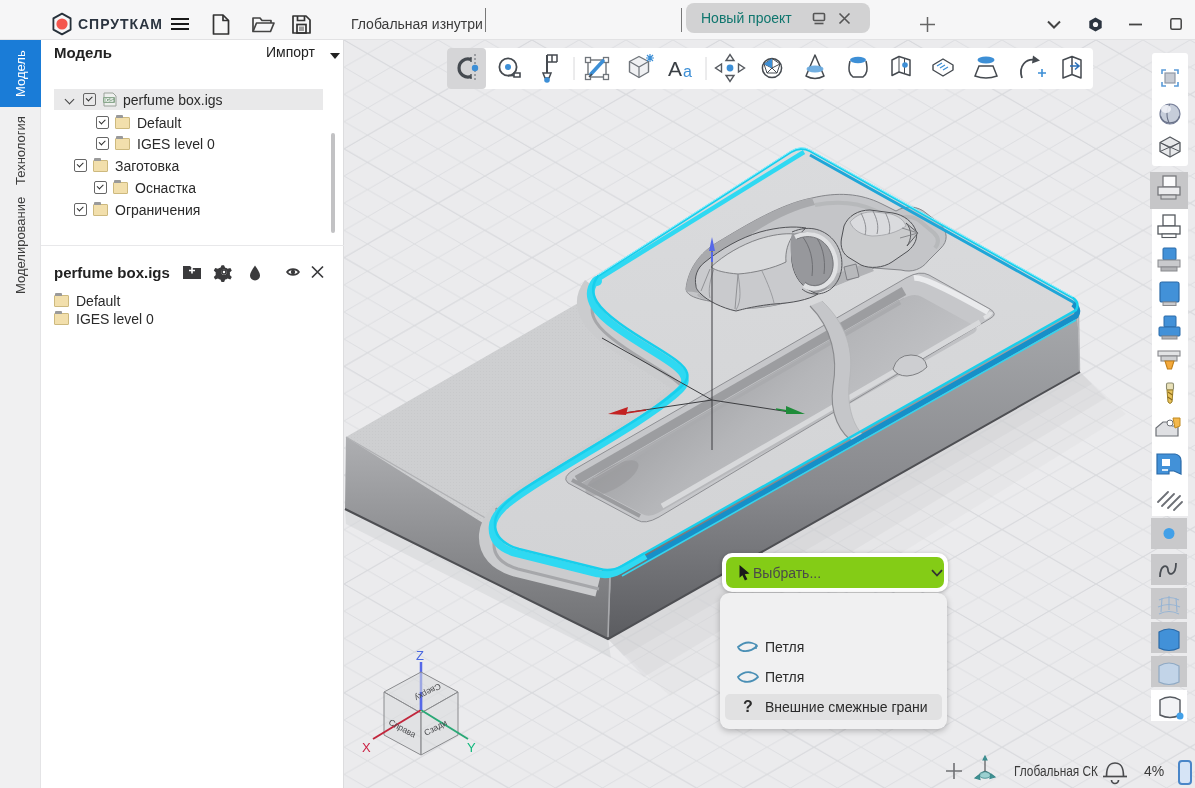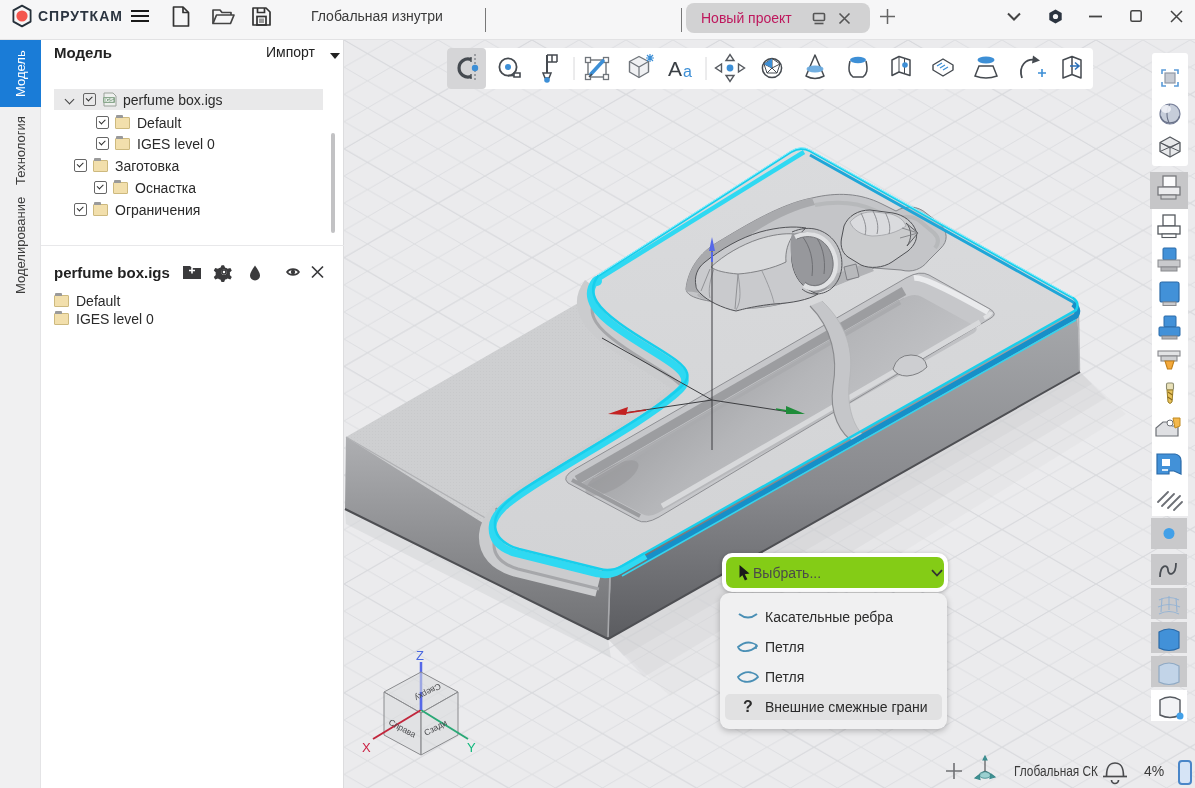--- a/index.html
+++ b/index.html
@@ -1,29 +1,29 @@
 <!DOCTYPE html>
 <html><head>
 <meta charset="utf-8">
 <style>
   * { margin:0; padding:0; box-sizing:border-box; }
   html,body { width:1195px; height:788px; overflow:hidden; font-family:"Liberation Sans", sans-serif; }
   #app { position:relative; width:1195px; height:788px; background:#ececee; }
   
   #topbar { position:absolute; left:0; top:0; width:1195px; height:40px; background:#f6f6f7; border-bottom:1px solid #e2e2e4; }
-  .tb { position:absolute; top:0; height:32px; display:flex; align-items:center; }
+  .tb { position:absolute; top:8px; height:32px; display:flex; align-items:center;margin-left:40px; }
   #logo { left:10px; }
   #appname { left:38px; font-size:14px; font-weight:bold; letter-spacing:1px; color:#2b3440; }
   #burger { left:131px; }
   #ico-new { left:172px; } #ico-open { left:212px; } #ico-save { left:252px; }
   .tabtxt { font-size:14px; color:#3a3a3a; }
   #tab1 { left:311px; } #tab2 { left:504px; }
   .vsep { position:absolute; top:8px; width:1px; height:24px; background:#787878; }
   #activetab { position:absolute; left:686px; top:3px; width:184px; height:30px; background:#d2d2d3; border-radius:8px; display:flex; align-items:center; }
-  #activetab .t { margin-left:15px; font-size:14px; color:#be185d; }
+  #activetab .t { margin-left:15px; font-size:14px; color:#0f766e; }
   
   #strip { position:absolute; left:0; top:40px; width:41px; height:748px; background:#f0f0f1; border-right:1px solid #e4e4e6; }
   .vtab { position:absolute; left:0; width:41px; display:flex; align-items:center; justify-content:center; writing-mode:vertical-rl; transform:rotate(180deg); font-size:13px; color:#3c3c3c; }
   #vt1 { top:40px; height:67px; background:#1a7cd7; color:#fff; top:0px; }
   #vt2 { top:71px; height:80px; }
   #vt3 { top:153px; height:105px; }
   
   #lpanel { position:absolute; left:41px; top:40px; width:303px; height:748px; background:#ffffff; border-right:1px solid #dcdcde; }
   #lp-head { position:absolute; left:13px; top:4px; font-size:15px; font-weight:bold; color:#222; }
   #lp-import { position:absolute; left:225px; top:4px; font-size:14px; font-weight:normal; color:#222; }
@@ -417,25 +417,20 @@
       <svg style="position:absolute; left:12px; top:7px;" width="13" height="17" viewBox="0 0 13 17">
             <path d="M1.5 1 L11.5 9.5 L6.8 10.2 L9.4 15.2 L6.9 16.4 L4.4 11.2 L1.5 13.8 Z" fill="#1a1a1a"></path>
           </svg>
       <span class="t">Выбрать...</span>
       <svg style="position:absolute; left:205px; top:12px;" width="12" height="8" viewBox="0 0 12 8">
             <path d="M1 1.2 L6 6.5 L11 1.2" fill="none" stroke="#333" stroke-width="1.8"></path>
           </svg>
     </div>
       </div>
     <div id="list">
-      <div class="li" style="top:11px;"><span class="ic">
-            <svg width="20" height="10" viewBox="0 0 20 10">
-              <path d="M1 2 Q10 9 19 2" fill="none" stroke="#4a8fb5" stroke-width="2"></path>
-            </svg>
-          </span>Касательные ребра</div>
       <div class="li" style="top:41px;"><span class="ic">
             <svg width="22" height="14" viewBox="0 0 22 14">
               <path d="M1 7 Q8 1 15 3 Q20 4.5 20 6 Q14 12 6 11 Q2 10 1 7 Z" fill="none" stroke="#4a8fb5" stroke-width="1.8"></path>
               <path d="M19 5 v4" stroke="#4a8fb5" stroke-width="1.5"></path>
             </svg>
           </span>Петля</div>
       <div class="li" style="top:71px;"><span class="ic">
             <svg width="22" height="14" viewBox="0 0 22 14">
               <path d="M1 7 Q7 1 14 2.5 Q20 4 21 7 Q15 13 7 11.5 Q2 10 1 7 Z" fill="none" stroke="#4a8fb5" stroke-width="1.8"></path>
             </svg>

